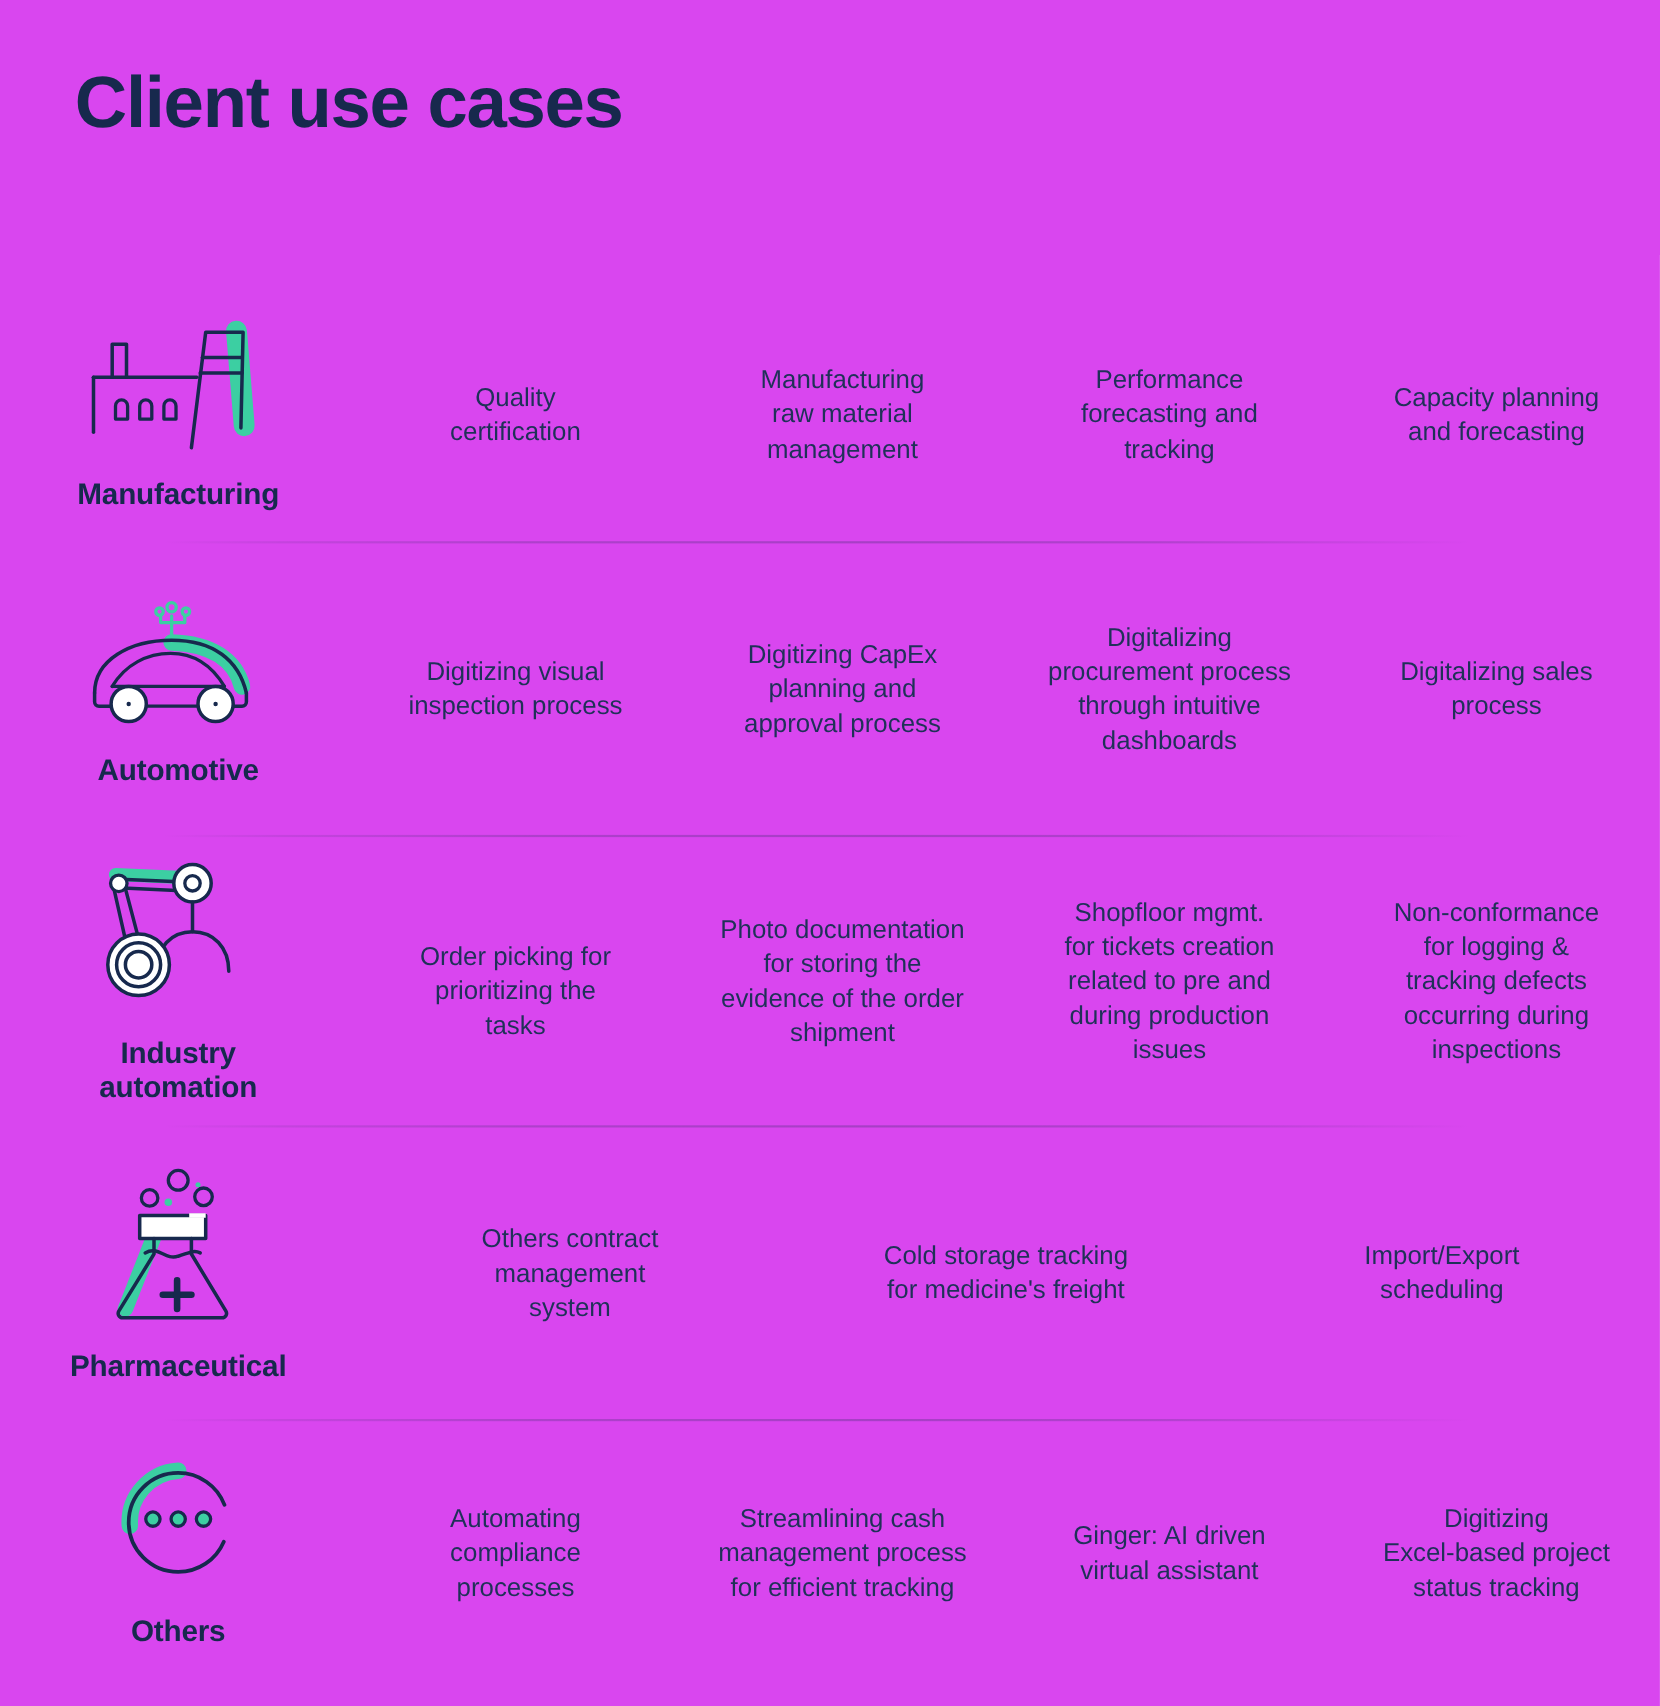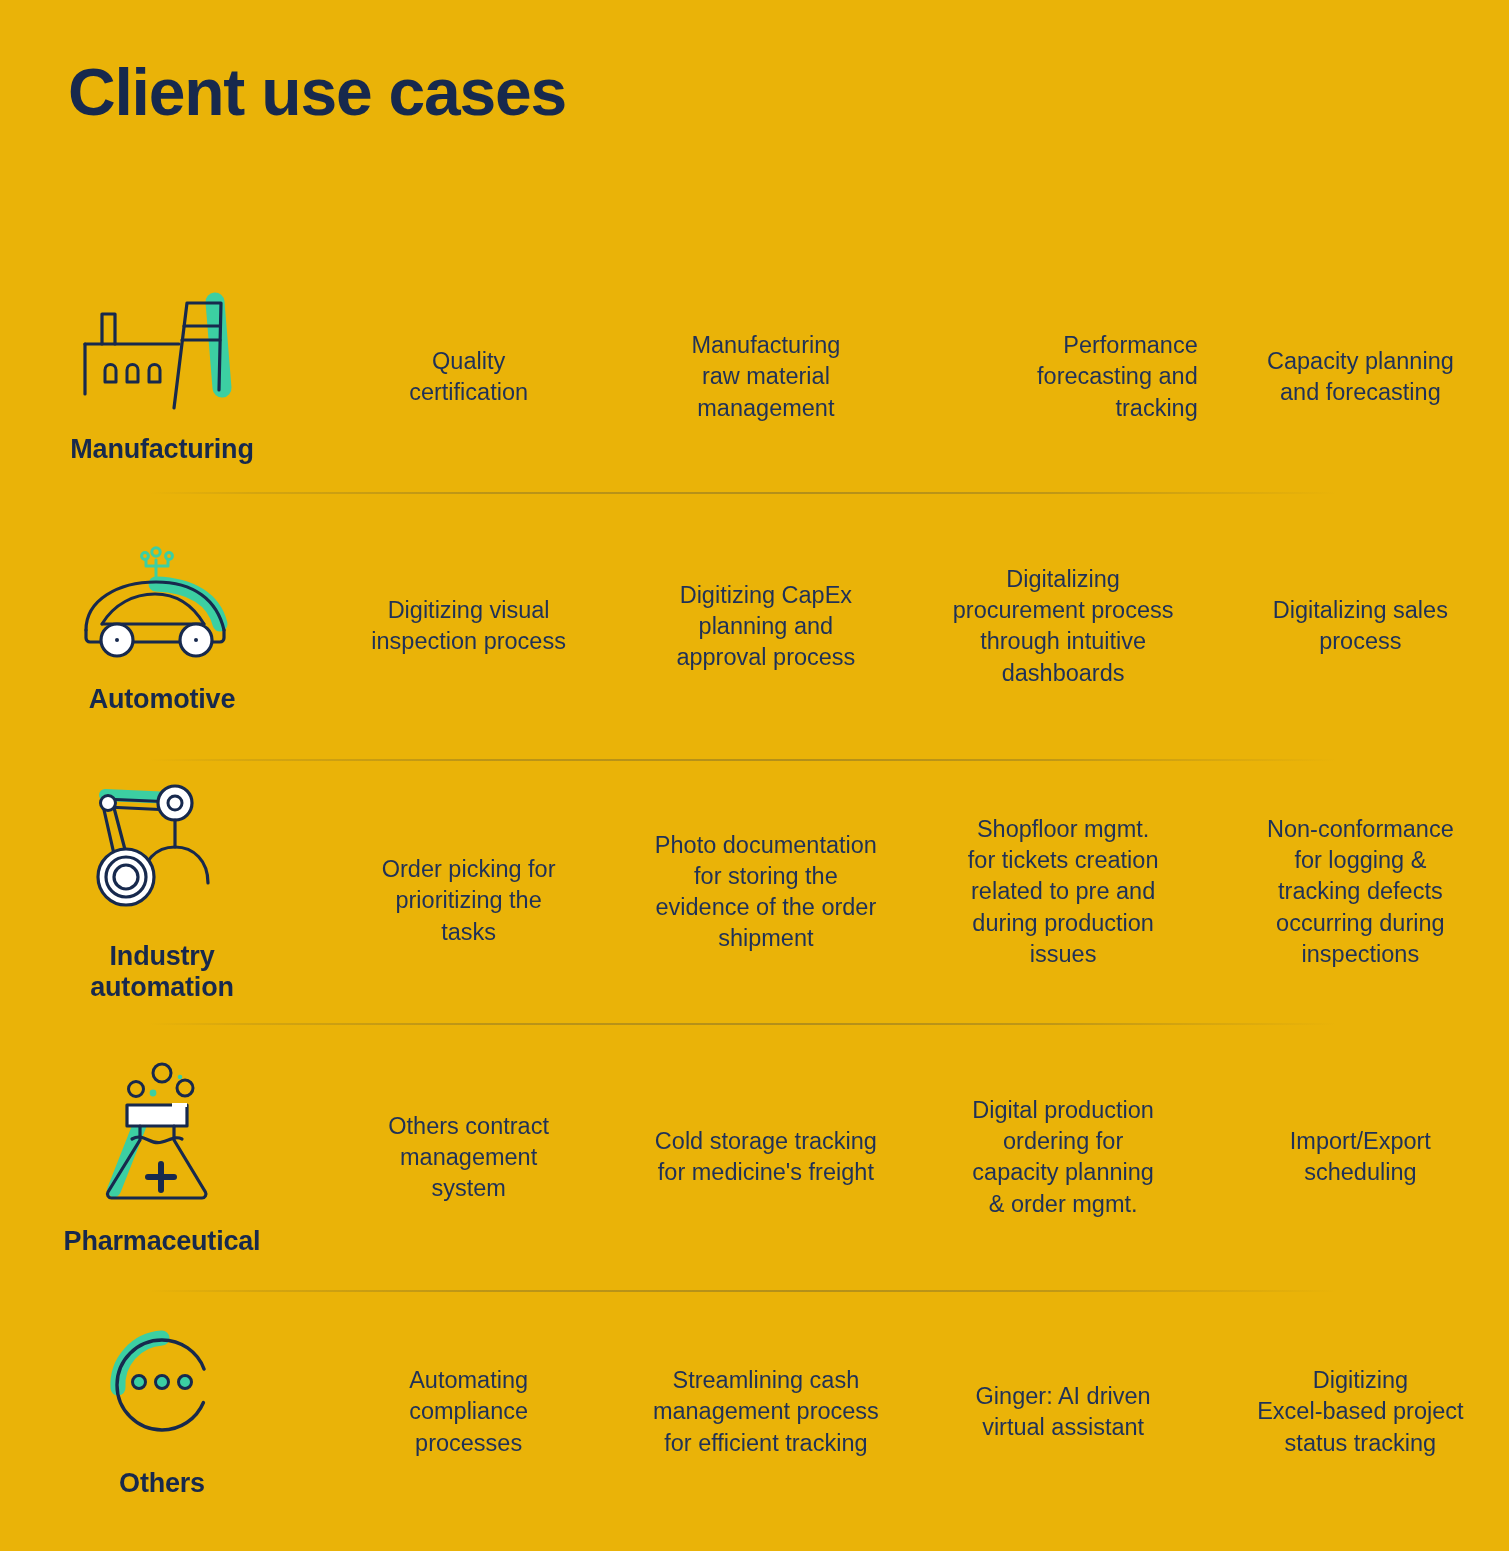--- a/index.html
+++ b/index.html
@@ -8,21 +8,21 @@
     width: 1509px;
     height: 1551px;
     background: #ffffff;
     font-family: "Liberation Sans", sans-serif;
   }
 
   .page {
     position: relative;
     width: 1509px;
     height: 1551px;
-    background: #eab308;
+    background: #d946ef;
     overflow: hidden;
   }
 
   
   .page-title {
     position: absolute;
     left: 68px;
     top: 56px;
     font-size: 66px;
     font-weight: 700;
@@ -164,21 +164,21 @@
             </svg>
           </span>
           <span class="industry-label cell-manufacturing-label">Manufacturing</span>
         </div>
         <div class="usecases">
           <div class="usecase-cell" style="white-space: pre-line;">Quality
 certification</div>
           <div class="usecase-cell" style="white-space: pre-line;">Manufacturing
 raw material
 management</div>
-          <div class="usecase-cell" style="white-space: pre-line; text-align: right;">Performance
+          <div class="usecase-cell" style="white-space: pre-line;">Performance
 forecasting and
 tracking</div>
           <div class="usecase-cell" style="white-space: pre-line;">Capacity planning
 and forecasting</div>
         </div>
       </div>
     </div>
 
     <div class="divider"></div>
 
@@ -314,24 +314,20 @@
             </svg>
           </span>
           <span class="industry-label cell-pharma-label">Pharmaceutical</span>
         </div>
         <div class="usecases">
           <div class="usecase-cell" style="white-space: pre-line;">Others contract
 management
 system</div>
           <div class="usecase-cell" style="white-space: pre-line;">Cold storage tracking
 for medicine's freight</div>
-          <div class="usecase-cell" style="white-space: pre-line;">Digital production
-ordering for
-capacity planning
-&amp; order mgmt.</div>
           <div class="usecase-cell" style="white-space: pre-line;">Import/Export
 scheduling</div>
         </div>
       </div>
     </div>
 
     <div class="divider"></div>
 
     <div class="row row-others">
       <div class="row-inner">

